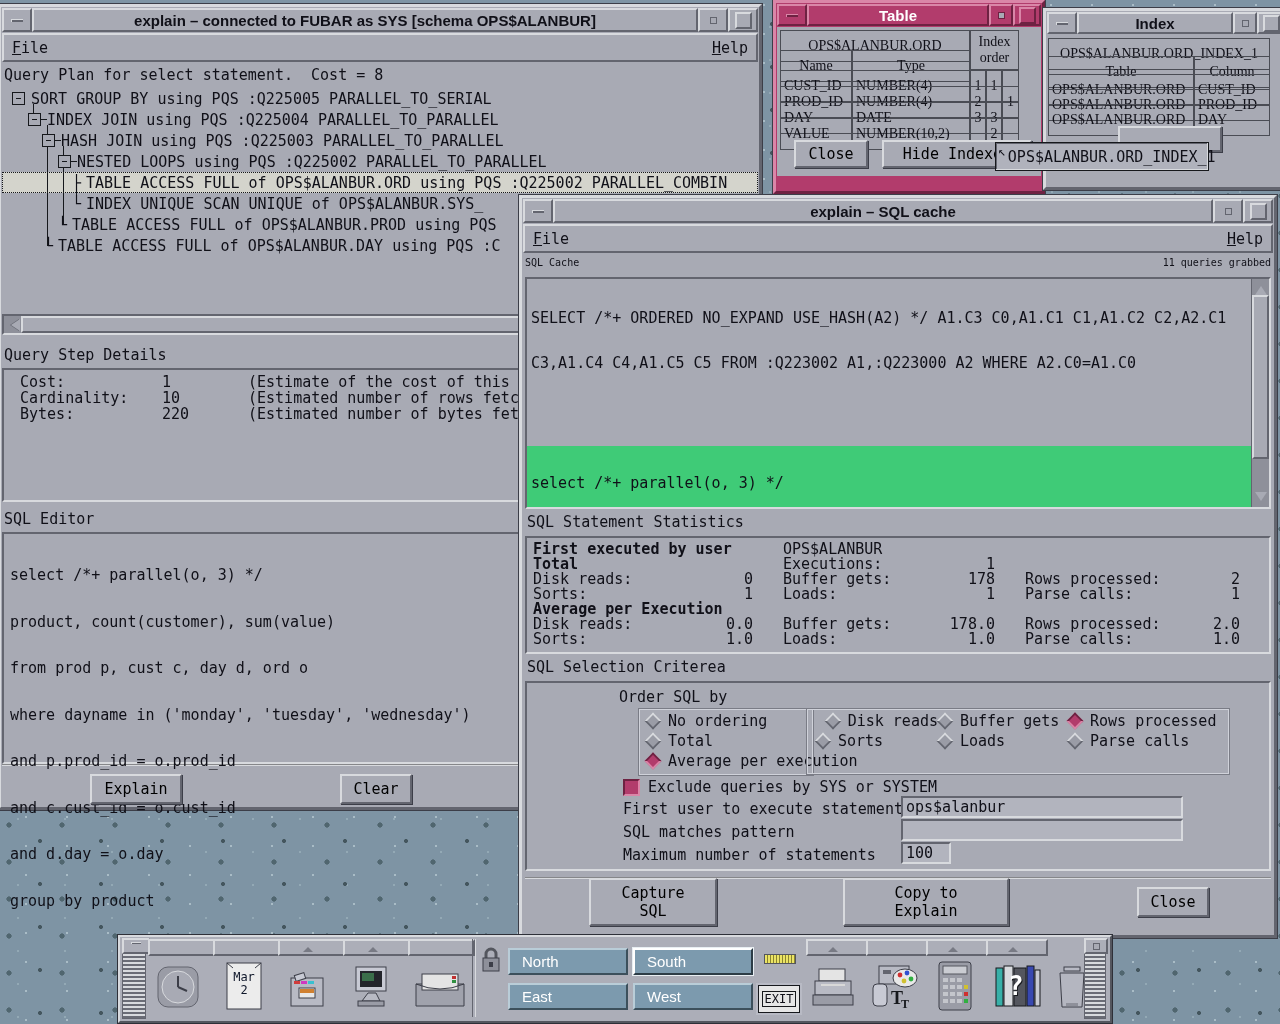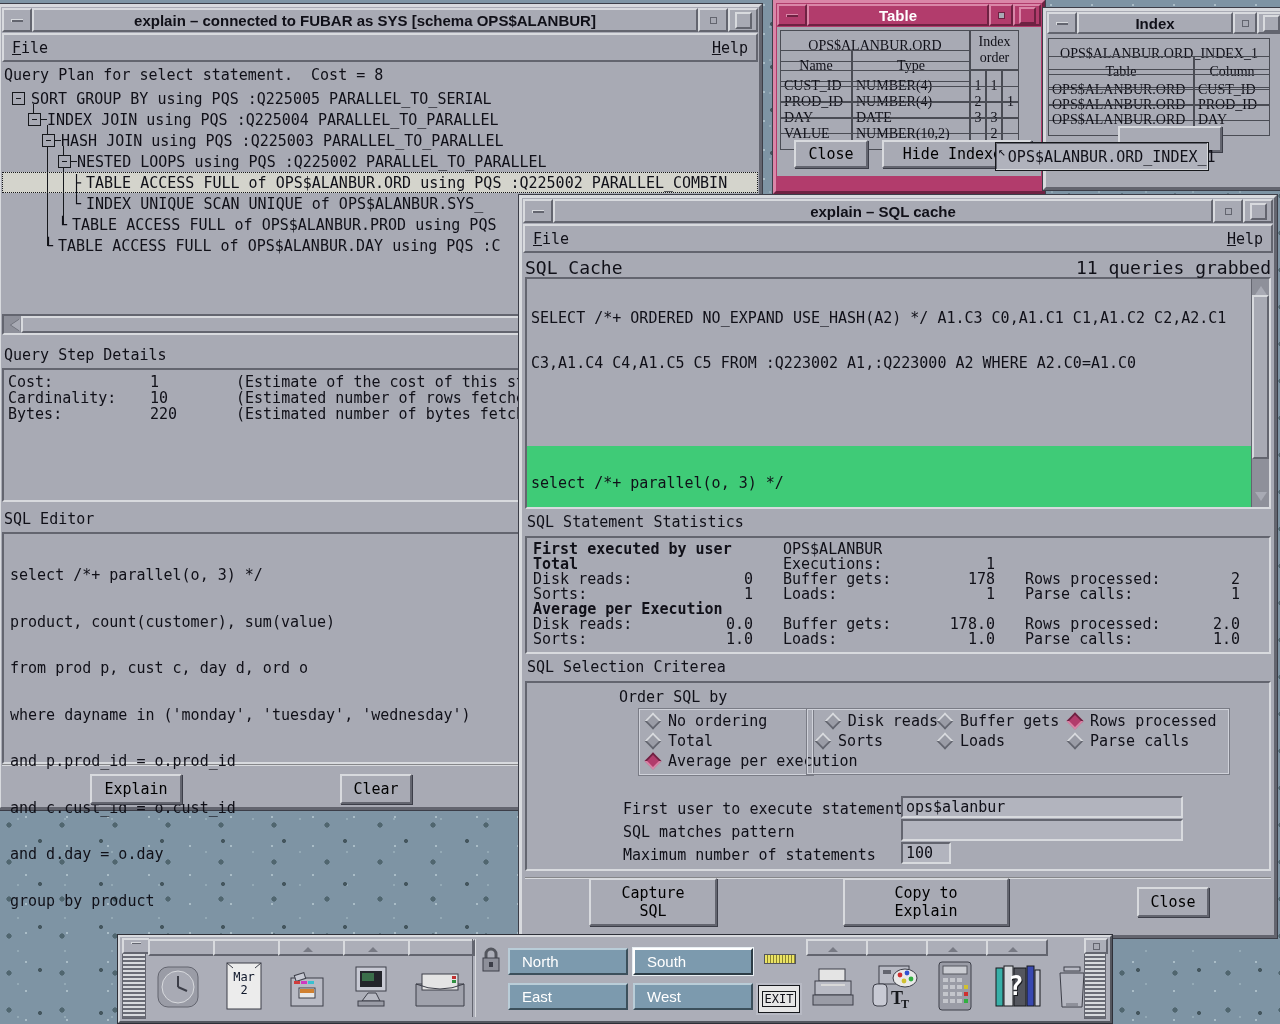--- a/index.html
+++ b/index.html
@@ -132,21 +132,21 @@
       <div class="trow"><span style="width:56px"></span><span class="branch">└</span><span>TABLE ACCESS FULL of OPS$ALANBUR.PROD using PQS</span></div>
       <div class="trow"><span style="width:42px"></span><span class="branch">└</span><span>TABLE ACCESS FULL of OPS$ALANBUR.DAY using PQS :C</span></div>
     </div>
     <div class="hscroll">
       <div class="arrowbox">
           <div class="tri-l"></div>
         </div>
       <div class="thumb" style="flex:1;"></div>
     </div>
     <div class="lbl" style="margin-top:9px;height:20px;">Query Step Details</div>
-    <div class="sunken" style="height:122px;padding:4px 4px;">
+    <div class="sunken" style="height:122px;padding:4px 16px;">
       <div class="srow" style="height:16px;"><span style="width:142px;">Cost:</span><span style="width:30px;">1</span><span style="width:56px;"></span><span style="overflow:hidden;">(Estimate of the cost of this st</span></div>
       <div class="srow" style="height:16px;"><span style="width:142px;">Cardinality:</span><span style="width:30px;">10</span><span style="width:56px;"></span><span style="overflow:hidden;">(Estimated number of rows fetche</span></div>
       <div class="srow" style="height:16px;"><span style="width:142px;">Bytes:</span><span style="width:30px;">220</span><span style="width:56px;"></span><span style="overflow:hidden;">(Estimated number of bytes fetch</span></div>
     </div>
     <div class="lbl" style="margin-top:6px;height:20px;">SQL Editor</div>
     <div class="sunken" style="height:222px;padding:3px 6px;font-size:15px;line-height:15.5px;white-space:pre;">
       <div>select /*+ parallel(o, 3) */</div>
       <div>product, count(customer), sum(value)</div>
       <div>from prod p, cust c, day d, ord o</div>
       <div>where dayname in ('monday', 'tuesday', 'wednesday')</div>
@@ -255,21 +255,21 @@
     <div class="tseg tbtn">
         <div class="sq"></div>
       </div>
   </div>
   <div class="menubar">
     <span class="mi">File</span>
     <span style="flex:1"></span>
     <span class="mi">Help</span>
   </div>
   <div style="margin:4px 3px 0 3px;">
-    <div style="display:flex;height:20px;font-size:18px;">
+    <div style="display:flex;height:20px;font-size:10px;">
       <span>SQL Cache</span>
       <span style="flex:1"></span>
       <span>11 queries grabbed</span>
     </div>
 
     <div class="sunken" style="height:228px;display:flex;background:#a8aab4;">
       <div style="flex:1;overflow:hidden;font-size:15px;line-height:15px;white-space:pre;padding:2px 0 0 4px;">
         <div>SELECT /*+ ORDERED NO_EXPAND USE_HASH(A2) */ A1.C3 C0,A1.C1 C1,A1.C2 C2,A2.C1</div>
         <div>C3,A1.C4 C4,A1.C5 C5 FROM :Q223002 A1,:Q223000 A2 WHERE A2.C0=A1.C0</div>
         <div style="height:15px;"></div>
@@ -323,20 +323,24 @@
         <div style="display:flex;">
           <div class="ritem" style="width:122px;justify-content:flex-end;"><span class="dia"></span><span>Disk reads</span></div>
           <div class="ritem" style="width:130px;"><span class="dia"></span><span>Buffer gets</span></div>
           <div class="ritem"><span class="dia on"></span><span>Rows processed</span></div>
         </div>
         <div style="display:flex;">
           <div class="ritem" style="width:122px;"><span class="dia"></span><span>Sorts</span></div>
           <div class="ritem" style="width:130px;"><span class="dia"></span><span>Loads</span></div>
           <div class="ritem"><span class="dia"></span><span>Parse calls</span></div>
         </div>
+      </div>
+      <div class="ritem" style="position:absolute;left:96px;top:94px;">
+        <span class="cbx"></span>
+        <span>Exclude queries by SYS or SYSTEM</span>
       </div>
       <div style="position:absolute;left:96px;top:117px;">First user to execute statement</div>
       <input class="tin" readonly="" style="position: absolute; left: 374px; top: 113px; width: 272px;" value="ops$alanbur">
       <div style="position:absolute;left:96px;top:140px;">SQL matches pattern</div>
       <input class="tin" readonly="" style="position: absolute; left: 374px; top: 136px; width: 272px;" value="">
       <div style="position:absolute;left:96px;top:163px;">Maximum number of statements</div>
       <input class="tin" readonly="" style="position: absolute; left: 374px; top: 159px; width: 40px;" value="100">
     </div>
     <div style="border-top:2px groove #d8dade;margin-top:6px;height:46px;display:flex;align-items:center;">
       <button class="btn" style="margin-left:64px;width:128px;">Capture SQL</button>

